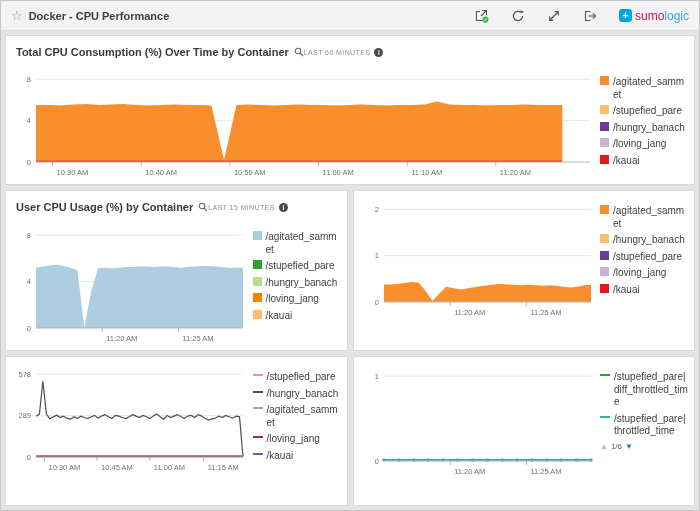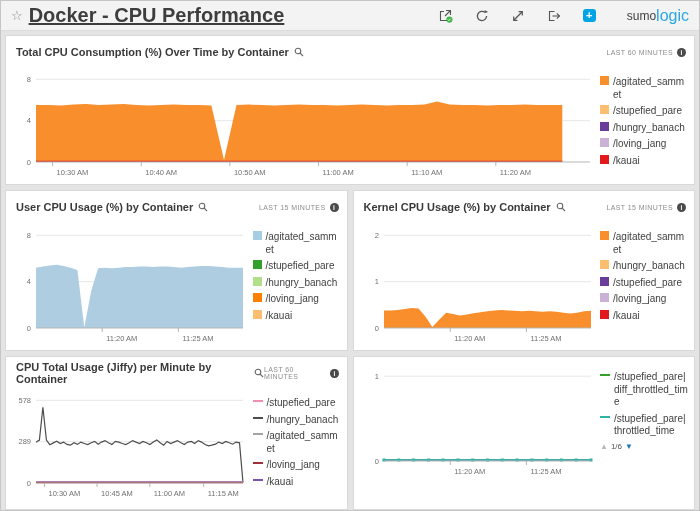--- a/index.html
+++ b/index.html
@@ -2,37 +2,37 @@
 <html><head>
 <meta charset="utf-8">
 <style>
   * { margin:0; padding:0; box-sizing:border-box; }
   html,body { width:700px; height:511px; background:#fff; font-family:"Liberation Sans", sans-serif; }
   .app { width:700px; height:511px; border:1px solid #c6c6c6; background:#e4e4e4; display:flex; flex-direction:column; overflow:hidden; }
 
   
   .header { flex:none; height:30px; background:#f3f3f3; border-bottom:1px solid #dcdcdc; display:flex; align-items:center; padding:0 10px; }
   .star { color:#8a8a8a; font-size:13px; margin-right:6px; cursor:pointer; }
-  .dash-title { font-size:20px; font-weight:bold; color:#3d3d3d;text-decoration:underline; }
+  .dash-title { font-size:11px; font-weight:bold; color:#3d3d3d; }
   .spacer { flex:1; }
   .toolbar { display:flex; align-items:center; }
   .tb-btn { width:22px; height:18px; display:flex; align-items:center; justify-content:center; margin-right:14px; cursor:pointer; }
   .logo { display:flex; align-items:center; margin-left:4px; }
   .logo-mark { width:13px; height:13px; background:#00a4e4; border-radius:3px; color:#fff; font-size:11px; font-weight:bold; line-height:13px; text-align:center; margin-right:3px; }
-  .logo-sumo { font-size:12px; color:#404040;margin-left:28px; }
-  .logo-logic { font-size:16px; color:#29a9e0; }
+  .logo-sumo { font-size:12px; color:#be185d; }
+  .logo-logic { font-size:12px; color:#29a9e0; }
 
   
   .panels { flex:1; padding:4px; display:flex; flex-direction:column; gap:5px; }
   .row { display:flex; gap:5px; }
   .panel { background:#fff; border:1px solid #d9d9d9; display:flex; flex-direction:column; overflow:hidden; }
   .panel-full { height:150px; }
   .row2 { height:161px; } .row3 { flex:1; }
   .half { flex:1; }
-  .panel-header { flex:none; height:26px; display:flex; align-items:center; justify-content:space-between; padding:6px 8px 0 10px; }
+  .panel-header { flex:none; height:26px; display:flex; align-items:center; justify-content:flex-start; padding:6px 8px 0 10px; }
   .pt-wrap { display:flex; align-items:center; gap:5px; }
   .panel-title { font-size:11px; font-weight:bold; color:#3a3a3a; }
   .pr-wrap { display:flex; align-items:center; gap:4px; }
   .panel-range { font-size:7px; color:#8d8d8d; letter-spacing:.4px; }
   .info-dot { width:9px; height:9px; border-radius:50%; background:#4a4a4a; color:#fff; font-size:6.5px; font-weight:bold; text-align:center; line-height:9px; cursor:pointer; }
   .zoom-btn { cursor:pointer; display:flex; }
 
   .panel-body { flex:1; display:flex; padding:2px 4px 4px 4px; min-height:0; }
   .chart { flex:1; min-width:0; }
   .legend-col { flex:none; width:92px; padding:12px 2px 0 2px; overflow:hidden; }
@@ -211,35 +211,20 @@
                 <div class="legend-item">
                   <span class="legend-swatch" style="background-color: rgb(253, 191, 111);"></span>
                   <span class="legend-label">/kauai</span>
                 </div>
               </div>
           </div>
         </div>
       </section>
 
       <section class="panel half">
-        <div class="panel-header">
-          <div class="pt-wrap">
-            <span class="panel-title">Kernel CPU Usage (%) by Container</span>
-            <span class="zoom-btn">
-              <svg width="10" height="10" viewBox="0 0 10 10">
-                  <circle cx="4" cy="4" r="2.8" fill="none" stroke="#666" stroke-width="1.1"></circle>
-                  <path d="M6.2 6.2L9 9" stroke="#666" stroke-width="1.1"></path>
-                </svg>
-            </span>
-          </div>
-          <div class="pr-wrap">
-            <span class="panel-range">LAST 15 MINUTES</span>
-            <span class="info-dot">i</span>
-          </div>
-        </div>
         <div class="panel-body">
           <div class="chart"><svg xmlns="http://www.w3.org/2000/svg" width="241" height="127">
                 <text x="21" y="111.5" font-size="7.5" fill="#707070" text-anchor="end" font-family="Liberation Sans, sans-serif">0</text>
                 <line x1="26" y1="62.63636363636364" x2="233" y2="62.63636363636364" stroke="#e7e7e7" stroke-width="1"></line>
                 <text x="21" y="65.13636363636364" font-size="7.5" fill="#707070" text-anchor="end" font-family="Liberation Sans, sans-serif">1</text>
                 <line x1="26" y1="16.27272727272728" x2="233" y2="16.27272727272728" stroke="#e7e7e7" stroke-width="1"></line>
                 <text x="21" y="18.77272727272728" font-size="7.5" fill="#707070" text-anchor="end" font-family="Liberation Sans, sans-serif">2</text>
                 <polygon points="26.0,109.0 26.0,91.4 32.9,91.4 39.8,90.9 46.7,90.0 53.6,89.1 60.5,89.5 67.4,97.4 74.3,108.1 81.2,100.7 88.1,93.7 95.0,95.1 101.9,96.5 108.8,95.6 115.7,94.2 122.6,93.2 129.5,92.3 136.4,91.4 143.3,90.9 150.2,91.4 157.1,91.8 164.0,92.3 170.9,91.8 177.8,92.3 184.7,92.8 191.6,92.3 198.5,92.8 205.4,93.7 212.3,94.6 219.2,93.7 226.1,92.3 233.0,91.8 233.0,109.0" fill="#f98e2c"></polygon>
                 <line x1="26" y1="109" x2="233" y2="109" stroke="#b5b5b5" stroke-width="1"></line>
                 <line x1="92.24" y1="109" x2="92.24" y2="113" stroke="#b5b5b5"></line>
@@ -270,35 +255,20 @@
                   <span class="legend-label">/kauai</span>
                 </div>
               </div>
           </div>
         </div>
       </section>
     </div>
 
     <div class="row row3">
       <section class="panel half">
-        <div class="panel-header">
-          <div class="pt-wrap">
-            <span class="panel-title">CPU Total Usage (Jiffy) per Minute by Container</span>
-            <span class="zoom-btn">
-              <svg width="10" height="10" viewBox="0 0 10 10">
-                  <circle cx="4" cy="4" r="2.8" fill="none" stroke="#666" stroke-width="1.1"></circle>
-                  <path d="M6.2 6.2L9 9" stroke="#666" stroke-width="1.1"></path>
-                </svg>
-            </span>
-          </div>
-          <div class="pr-wrap">
-            <span class="panel-range">LAST 60 MINUTES</span>
-            <span class="info-dot">i</span>
-          </div>
-        </div>
         <div class="panel-body">
           <div class="chart"><svg xmlns="http://www.w3.org/2000/svg" width="241" height="116">
                 <text x="21" y="100.5" font-size="7.5" fill="#707070" text-anchor="end" font-family="Liberation Sans, sans-serif">0</text>
                 <line x1="26" y1="56.649371069182386" x2="233" y2="56.649371069182386" stroke="#e7e7e7" stroke-width="1"></line>
                 <text x="21" y="59.149371069182386" font-size="7.5" fill="#707070" text-anchor="end" font-family="Liberation Sans, sans-serif">289</text>
                 <line x1="26" y1="15.298742138364773" x2="233" y2="15.298742138364773" stroke="#e7e7e7" stroke-width="1"></line>
                 <text x="21" y="17.798742138364773" font-size="7.5" fill="#707070" text-anchor="end" font-family="Liberation Sans, sans-serif">578</text>
                 <polyline points="26.0,57.2 29.4,55.1 32.9,22.2 36.4,55.1 39.8,59.7 43.3,57.9 46.7,56.2 50.2,58.5 53.6,57.1 57.0,59.4 60.5,60.2 63.9,57.8 67.4,59.4 70.8,57.1 74.3,58.5 77.8,59.5 81.2,57.8 84.7,56.4 88.1,59.2 91.5,57.1 95.0,55.6 98.4,57.8 101.9,59.5 105.4,56.4 108.8,57.1 112.3,58.5 115.7,59.5 119.2,57.8 122.6,55.6 126.0,57.1 129.5,58.5 133.0,56.4 136.4,57.8 139.9,59.5 143.3,57.1 146.8,54.9 150.2,57.8 153.7,60.2 157.1,56.4 160.6,58.5 164.0,57.1 167.5,55.6 170.9,57.8 174.3,59.5 177.8,57.1 181.3,56.4 184.7,58.5 188.2,55.6 191.6,57.1 195.0,59.5 198.5,60.9 201.9,60.2 205.4,59.2 208.8,57.1 212.3,58.5 215.8,56.4 219.2,57.8 222.6,59.2 226.1,57.1 229.5,57.8 233.0,97.6" fill="none" stroke="#4d4d4d" stroke-width="1.2"></polyline>
                 <polyline points="26.0,96.7 233.0,96.7" fill="none" stroke="#ef8fb3" stroke-width="1.2"></polyline>
                 <polyline points="26.0,97.1 233.0,97.1" fill="none" stroke="#7d54b0" stroke-width="1.2"></polyline>

